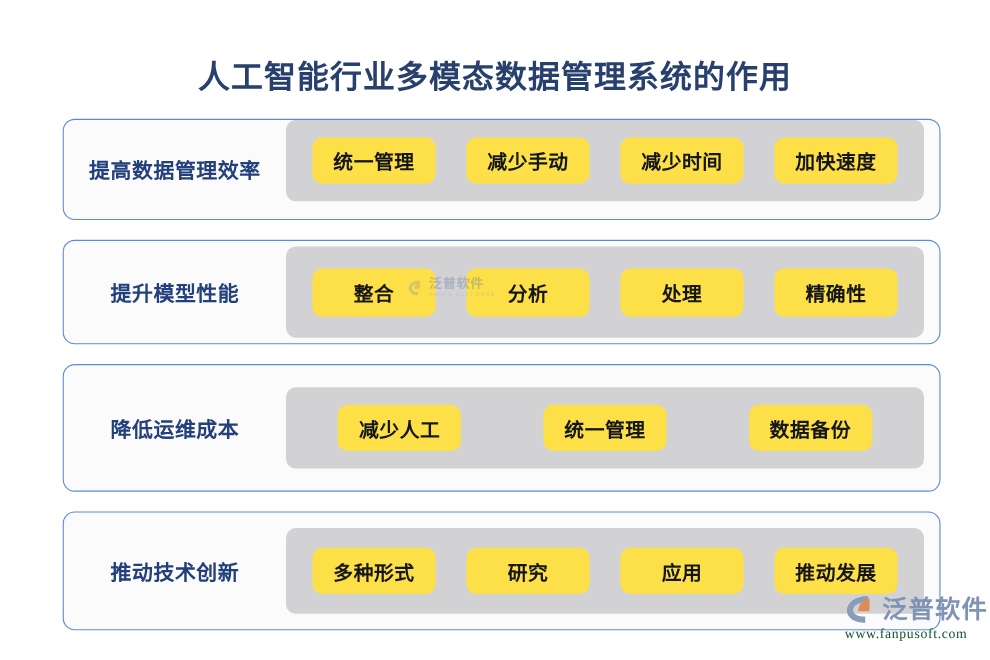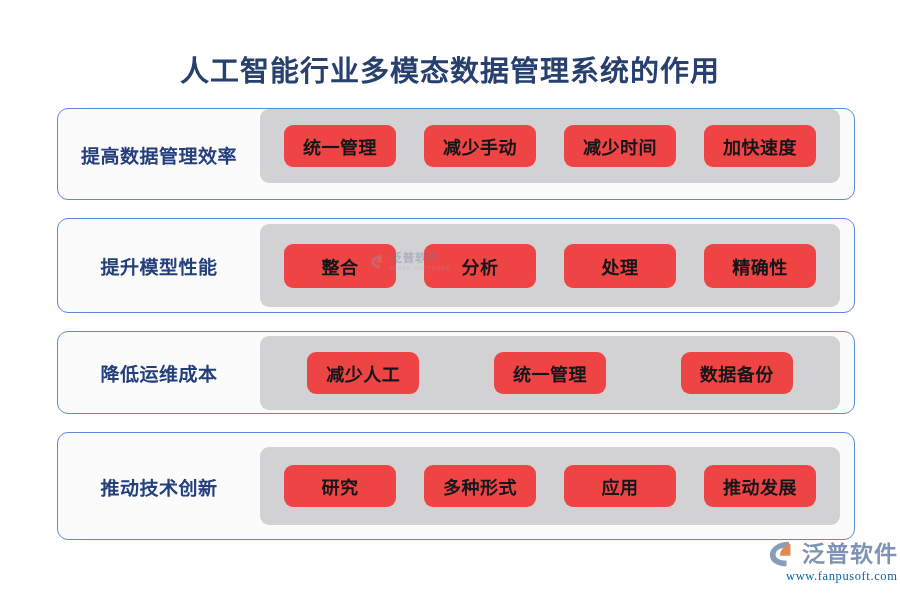--- a/index.html
+++ b/index.html
@@ -58,21 +58,21 @@
     overflow: hidden;
     margin-left: 24px;
   }
 
   .card + .card {
     margin-top: 18px;
   }
 
   .card-r1 { height: 92px; }
   .card-r2 { height: 95px; }
-  .card-r3 { height: 83px; }
+  .card-r3 { height: 116px; }
   .card-r4 { height: 108px; }
 
   .card-label {
     flex: 0 0 202px;
     display: flex;
     align-items: center;
     justify-content: center;
     font-size: 19px;
     font-weight: bold;
     color: #23407c;
@@ -92,21 +92,21 @@
     padding: 0 10px;
     box-sizing: border-box;
   }
 
   .card-r1 .card-panel { height: 74px; align-self: flex-start; border-radius: 9px 9px 9px 9px; }
   .card-r2 .card-panel { height: 83px; align-self: center; }
   .card-r3 .card-panel { height: 74px; align-self: center; }
   .card-r4 .card-panel { height: 78px; align-self: center; }
 
   .tag {
-    background: #ef4444;
+    background: #fde047;
     border-radius: 9px;
     color: #15161a;
     font-size: 18px;
     font-weight: bold;
     letter-spacing: 0.5px;
     white-space: nowrap;
     display: flex;
     align-items: center;
     justify-content: center;
     height: 42px;
@@ -173,24 +173,24 @@
   .logo-cn {
     font-size: 23px;
     font-weight: bold;
     color: #7f93b5;
     letter-spacing: 1px;
     line-height: 26px;
     white-space: nowrap;
   }
   .logo-url {
     font-size: 12.5px;
-    color: #0369a1;
+    color: #14532d;
     letter-spacing: 0.6px;
     margin-top: 1px;
-    margin-left: 18px;
+    margin-left: 0;
     font-family: "Liberation Serif", "DejaVu Serif", serif;
     white-space: nowrap;
   }
 </style>
 </head>
 <body>
 
 <div class="page">
 
   <div class="title">人工智能行业多模态数据管理系统的作用</div>
@@ -235,22 +235,22 @@
       <div class="card-panel">
         <div class="tag">减少人工</div>
         <div class="tag">统一管理</div>
         <div class="tag">数据备份</div>
       </div>
     </div>
 
     <div class="card card-r4">
       <div class="card-label">推动技术创新</div>
       <div class="card-panel">
+        <div class="tag">多种形式</div>
         <div class="tag">研究</div>
-        <div class="tag">多种形式</div>
         <div class="tag">应用</div>
         <div class="tag">推动发展</div>
       </div>
     </div>
 
   </div>
 
   <div class="logo">
     <div class="logo-top">
       <span class="logo-mark">

